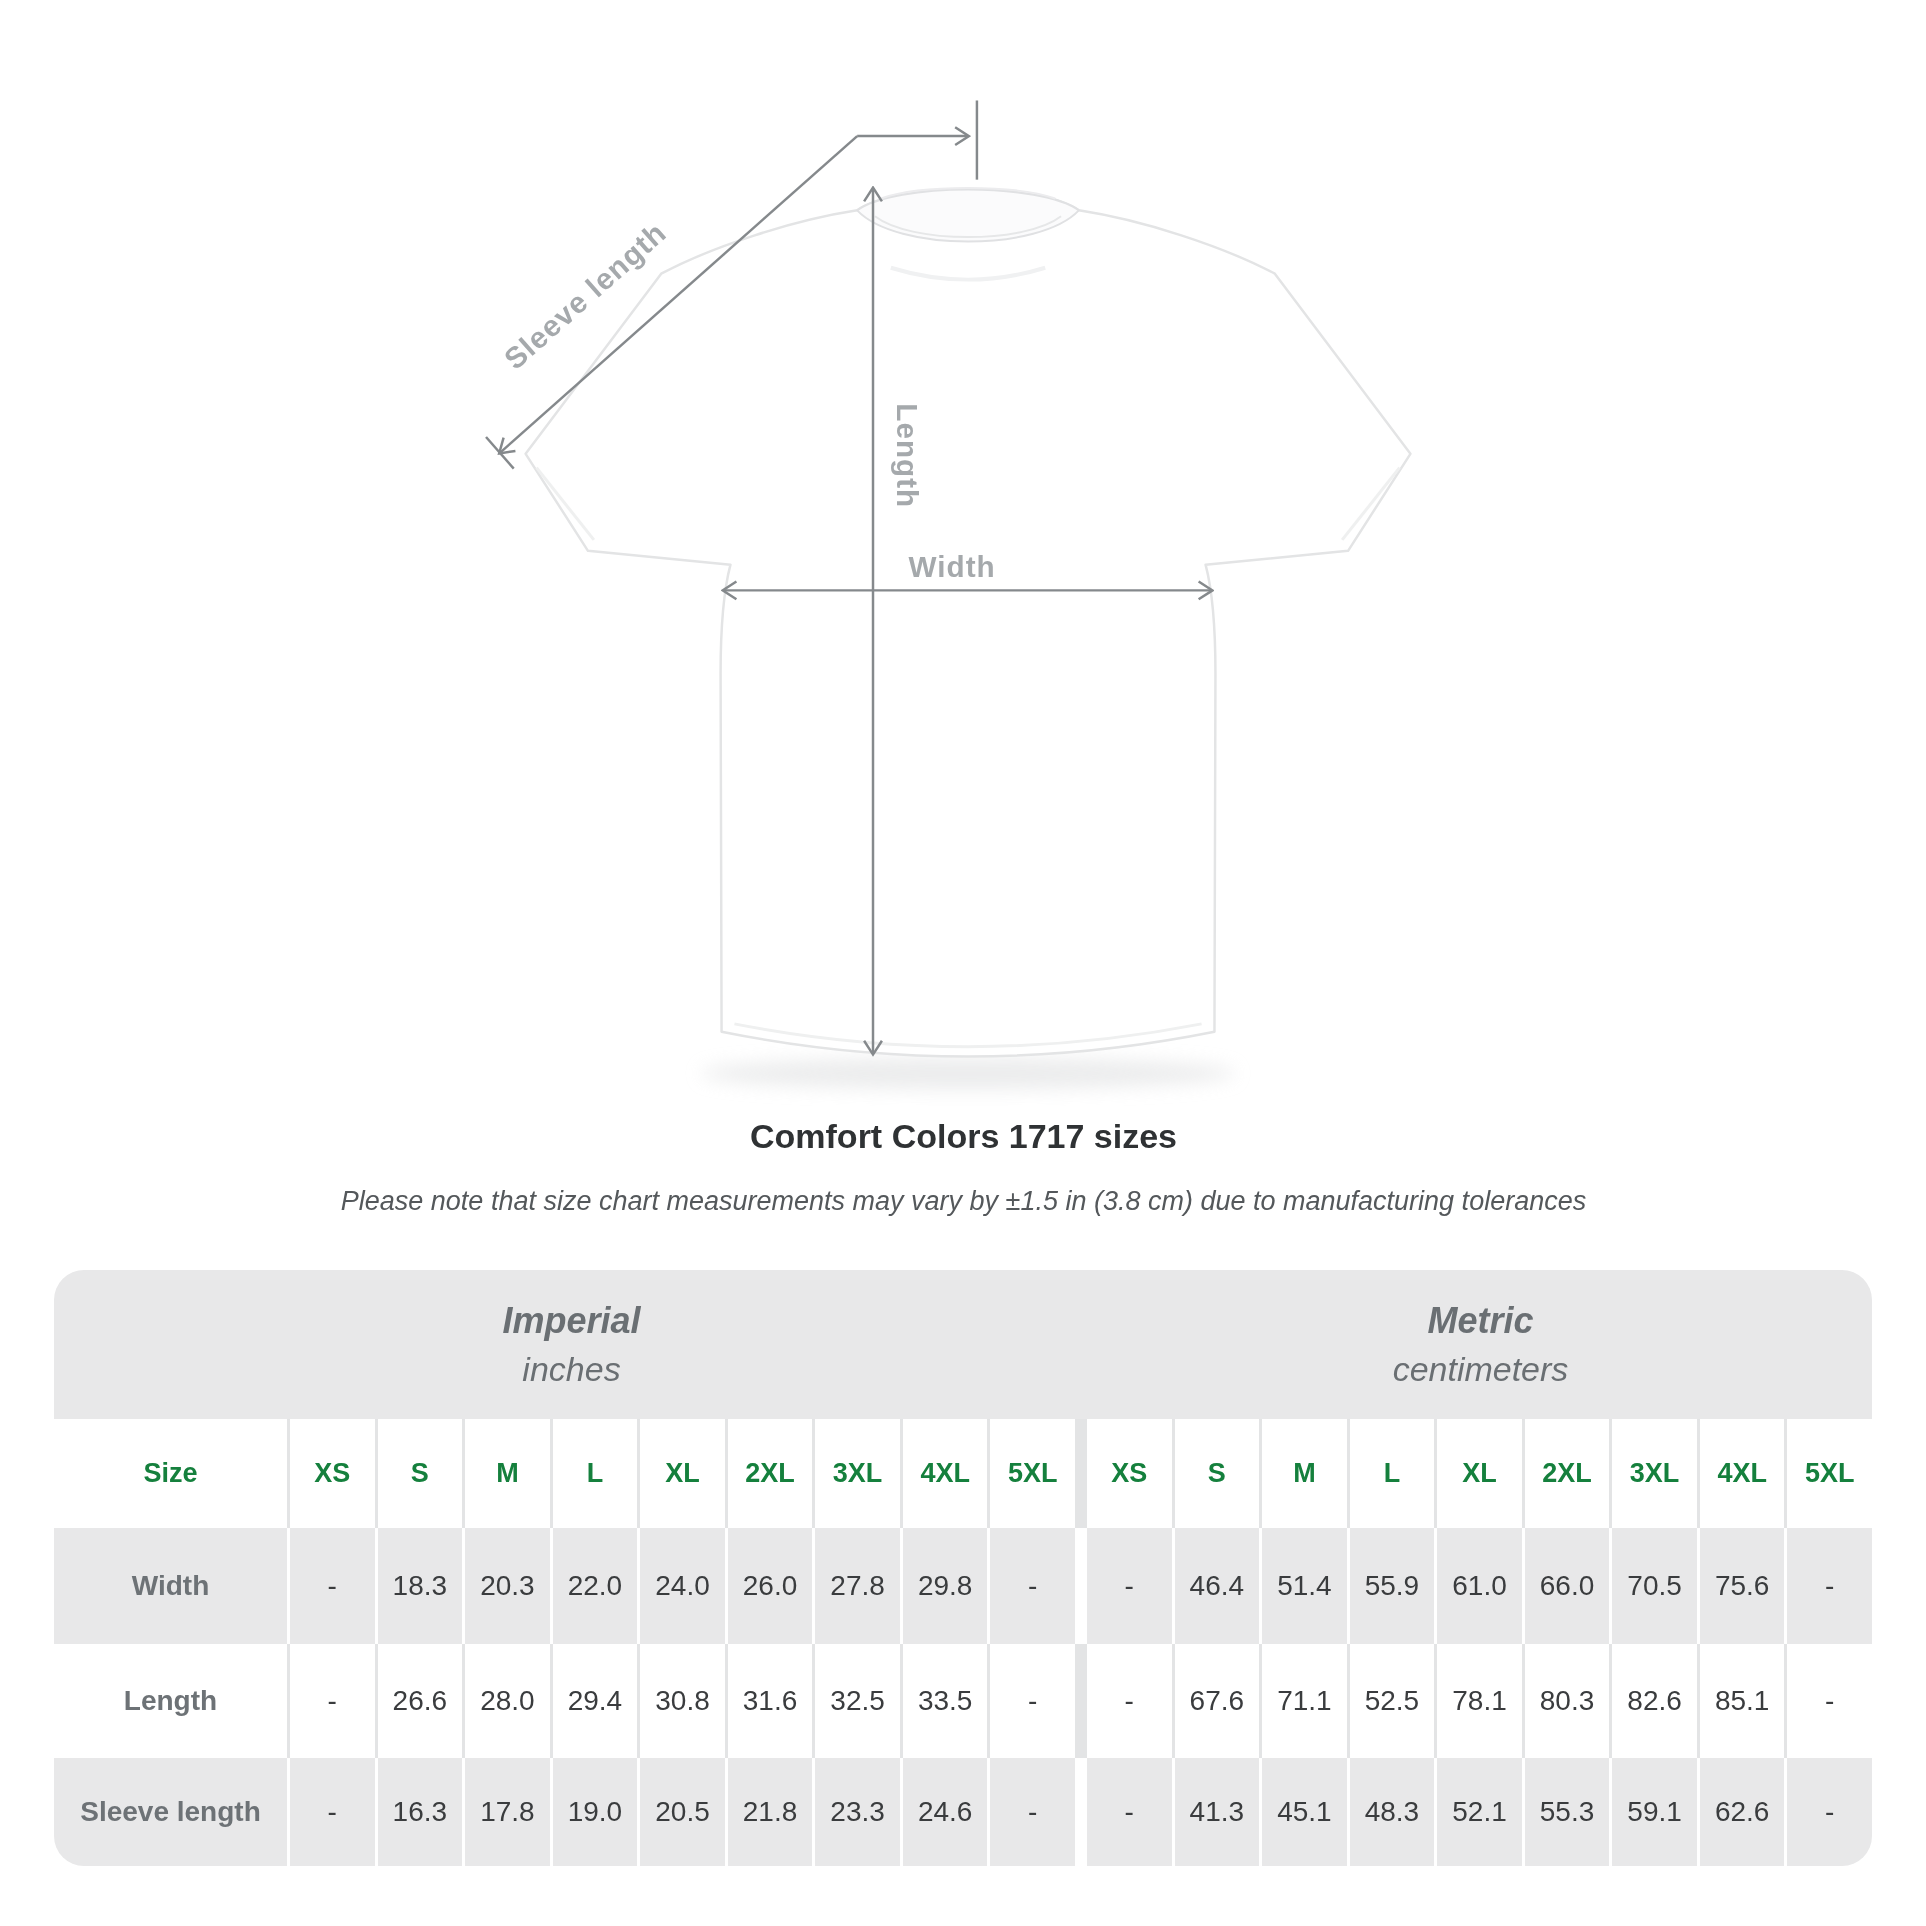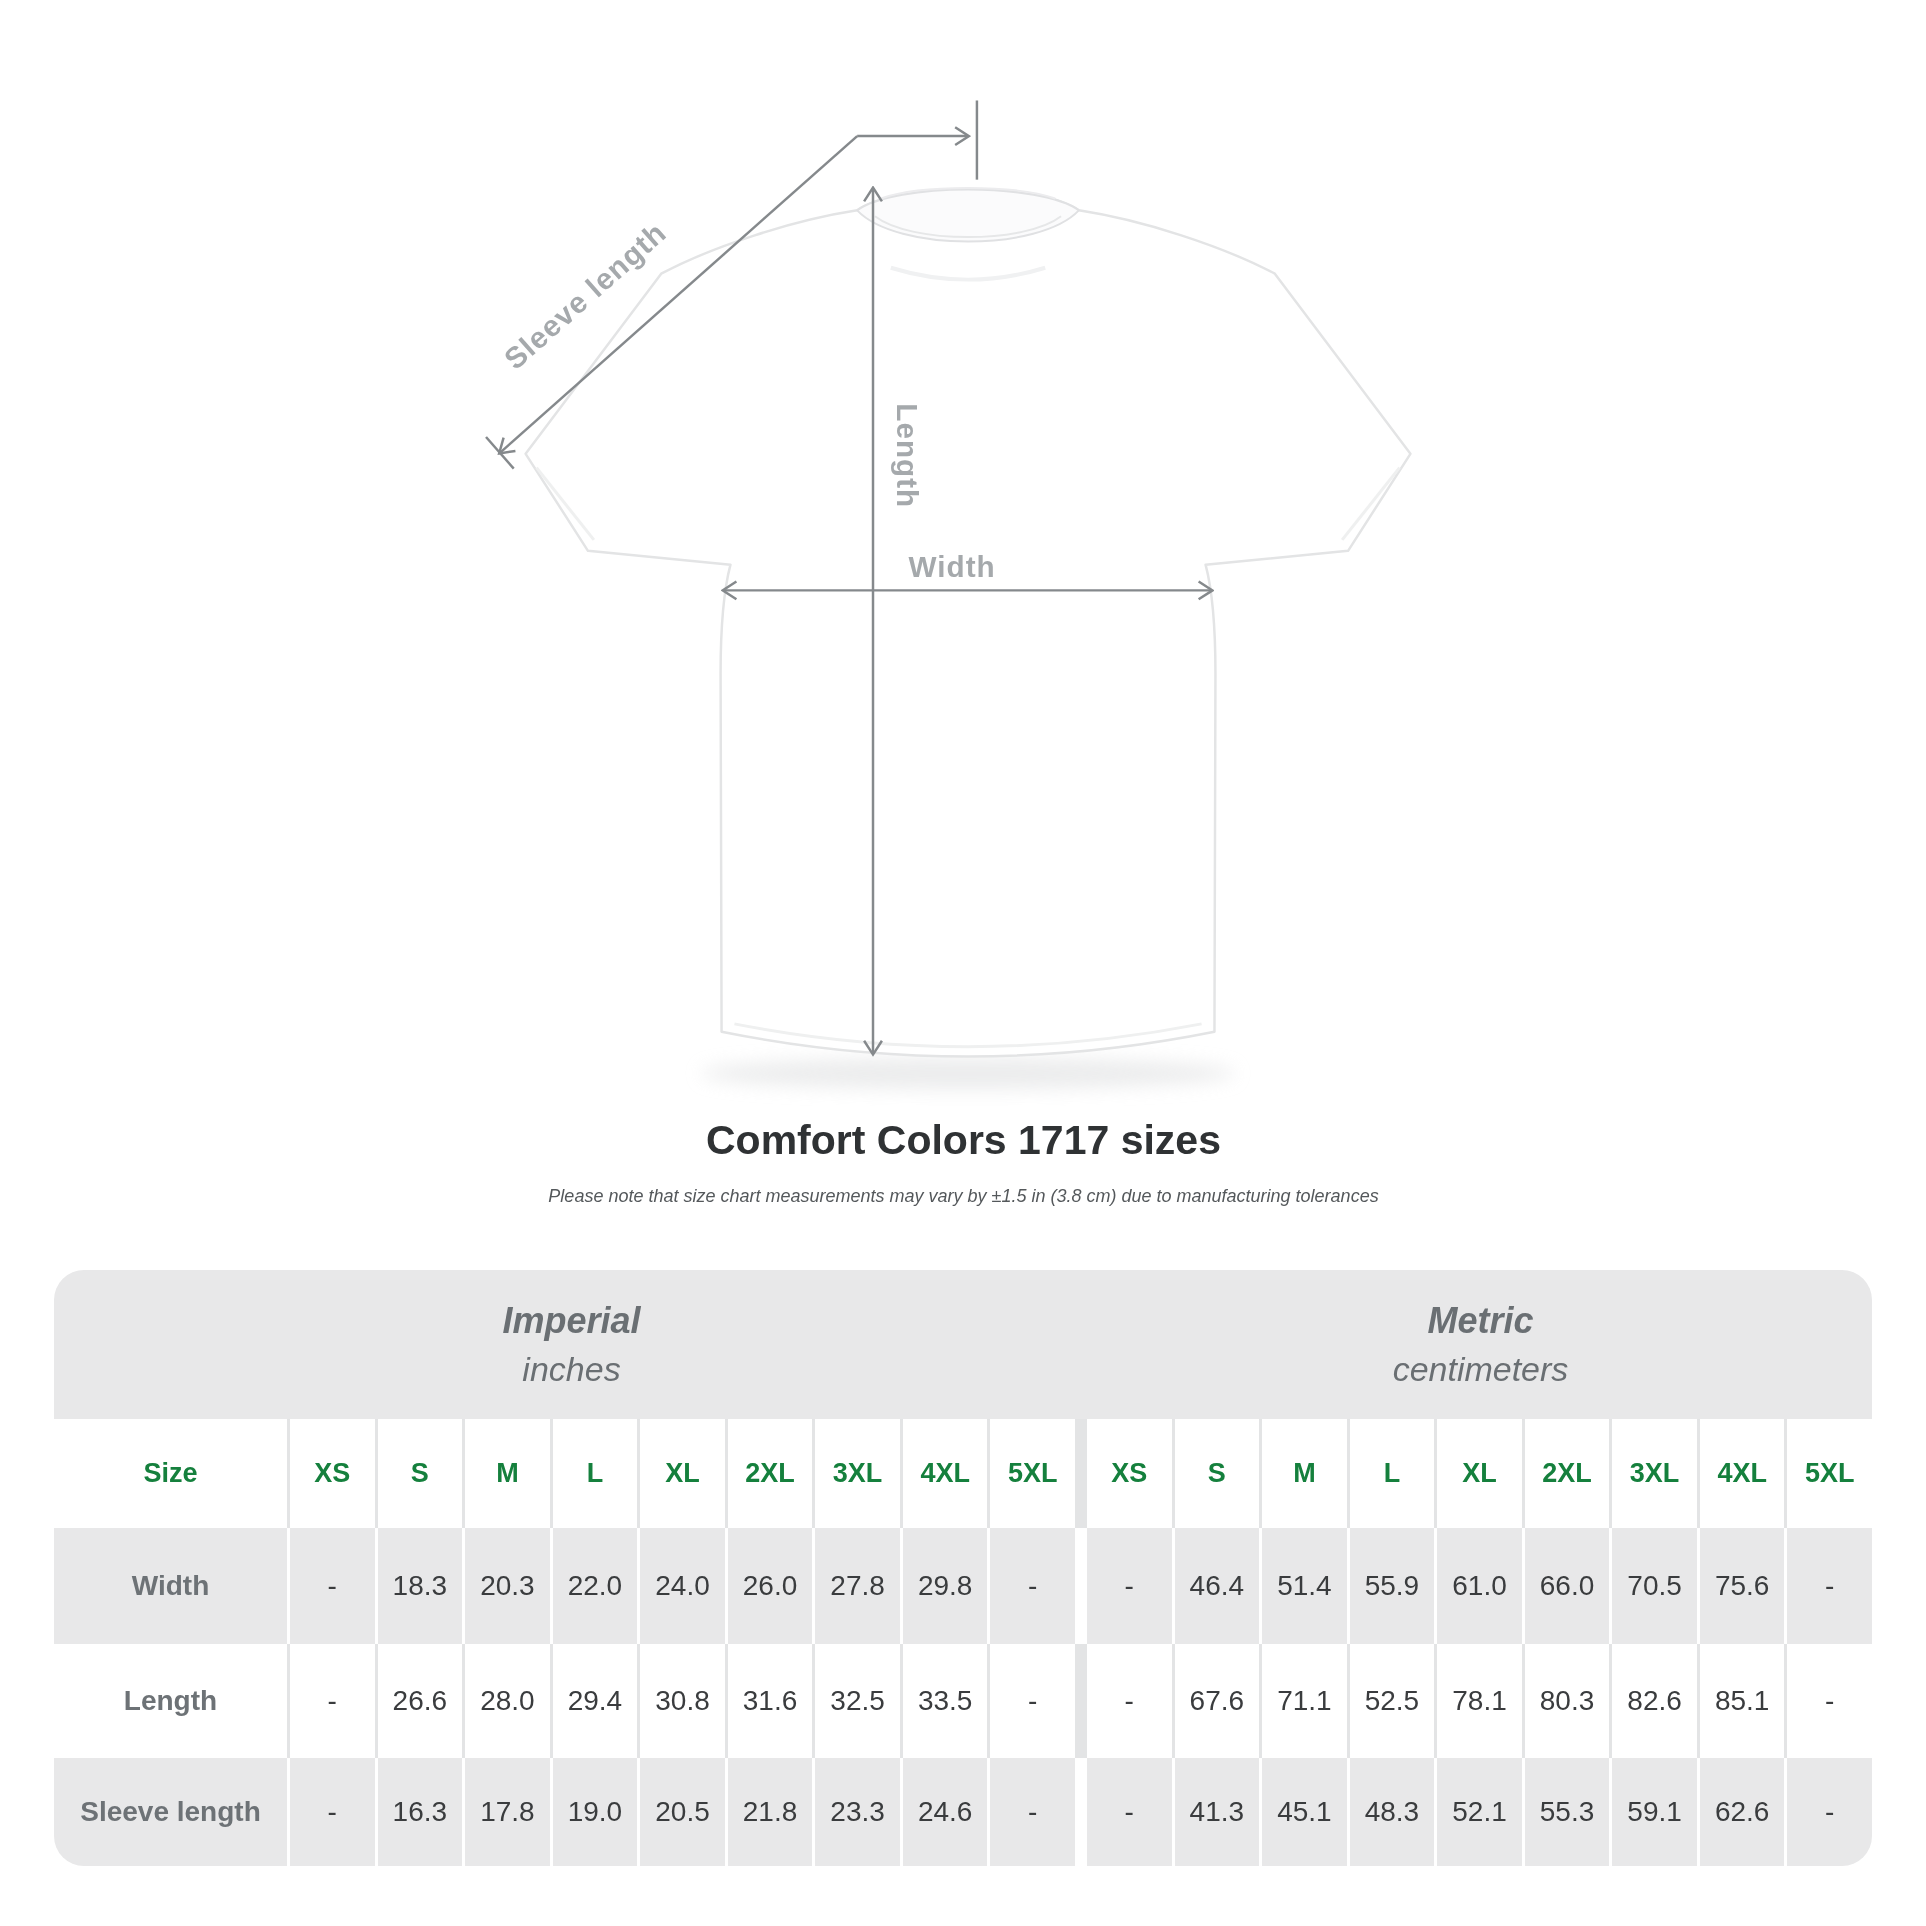--- a/index.html
+++ b/index.html
@@ -5,23 +5,23 @@
   html,body{margin:0;padding:0;background:#ffffff;}
   body{width:1927px;height:1927px;position:relative;font-family:"Liberation Sans",sans-serif;-webkit-font-smoothing:antialiased;}
 
   
   .tee-wrap{position:absolute;left:376px;top:50px;width:1188px;height:1059px;}
   .tee-wrap svg{display:block;width:100%;height:100%;}
   .dim-label{fill:#a5a9ac;font-weight:bold;font-size:30px;letter-spacing:1px;}
 
   
   .chart-title{position:absolute;left:0;top:1117px;width:100%;text-align:center;
-    font-size:41px;font-weight:bold;color:#2f3234;}
+    font-size:34px;font-weight:bold;color:#2f3234;}
   .chart-subtitle{position:absolute;left:0;top:1186px;width:100%;text-align:center;
-    font-size:18px;font-style:italic;color:#54585b;}
+    font-size:27px;font-style:italic;color:#54585b;}
 
   
   .size-table{position:absolute;left:54px;top:1270px;width:1818px;}
   .band{display:flex;height:149px;background:#e8e8e9;border-radius:30px 30px 0 0;justify-content:flex-end;}
   .band-group{display:flex;flex-direction:column;align-items:center;justify-content:center;gap:8px;}
   .band-group.imperial{width:1035px;}
   .band-group.metric{flex:1;}
   .band-title{font-size:36px;font-weight:bold;font-style:italic;color:#6a6f73;}
   .band-sub{font-size:34px;font-style:italic;color:#6a6f73;}
 

